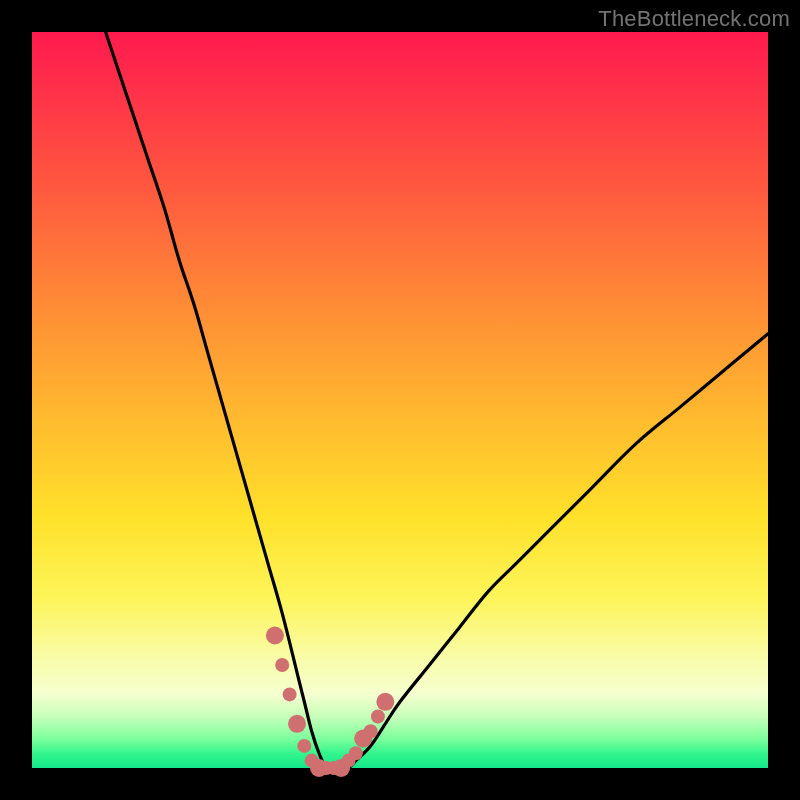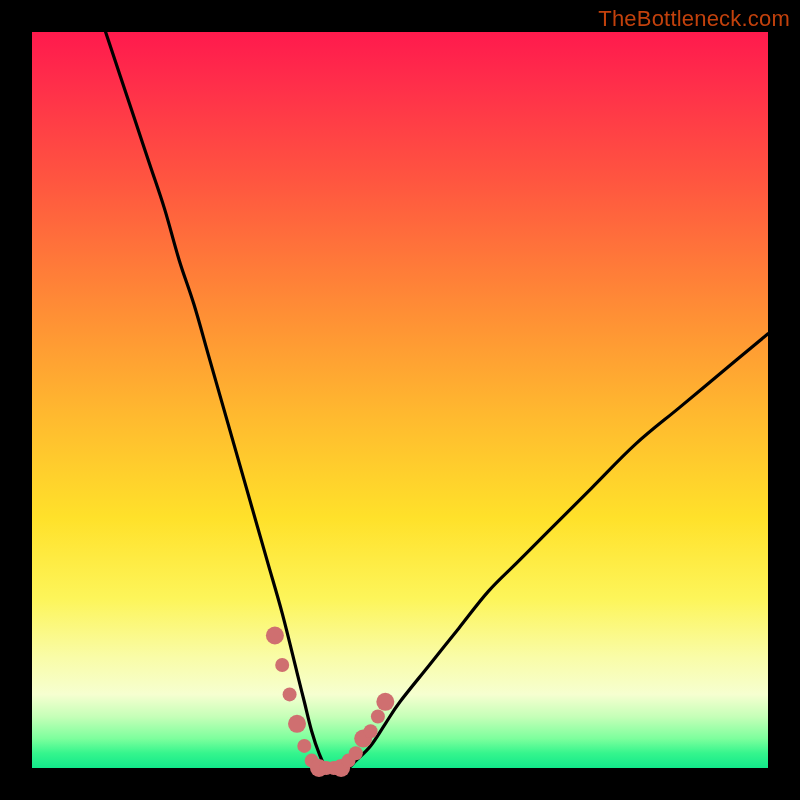--- a/index.html
+++ b/index.html
@@ -38,21 +38,21 @@
       #c6ffb8 93%,
       #7dff9d 96%,
       #35f58d 98%,
       #12e88a 100%
     );
   }
   .attribution {
     position: absolute;
     top: 6px;
     right: 10px;
-    color: #c2410c;
+    color: #737373;
     font-size: 22px;
     font-weight: 500;
     letter-spacing: 0.2px;
     user-select: none;
   }
   svg.curve {
     position: absolute;
     left: 0; top: 0;
     width: 736px; height: 736px;
     overflow: visible;

